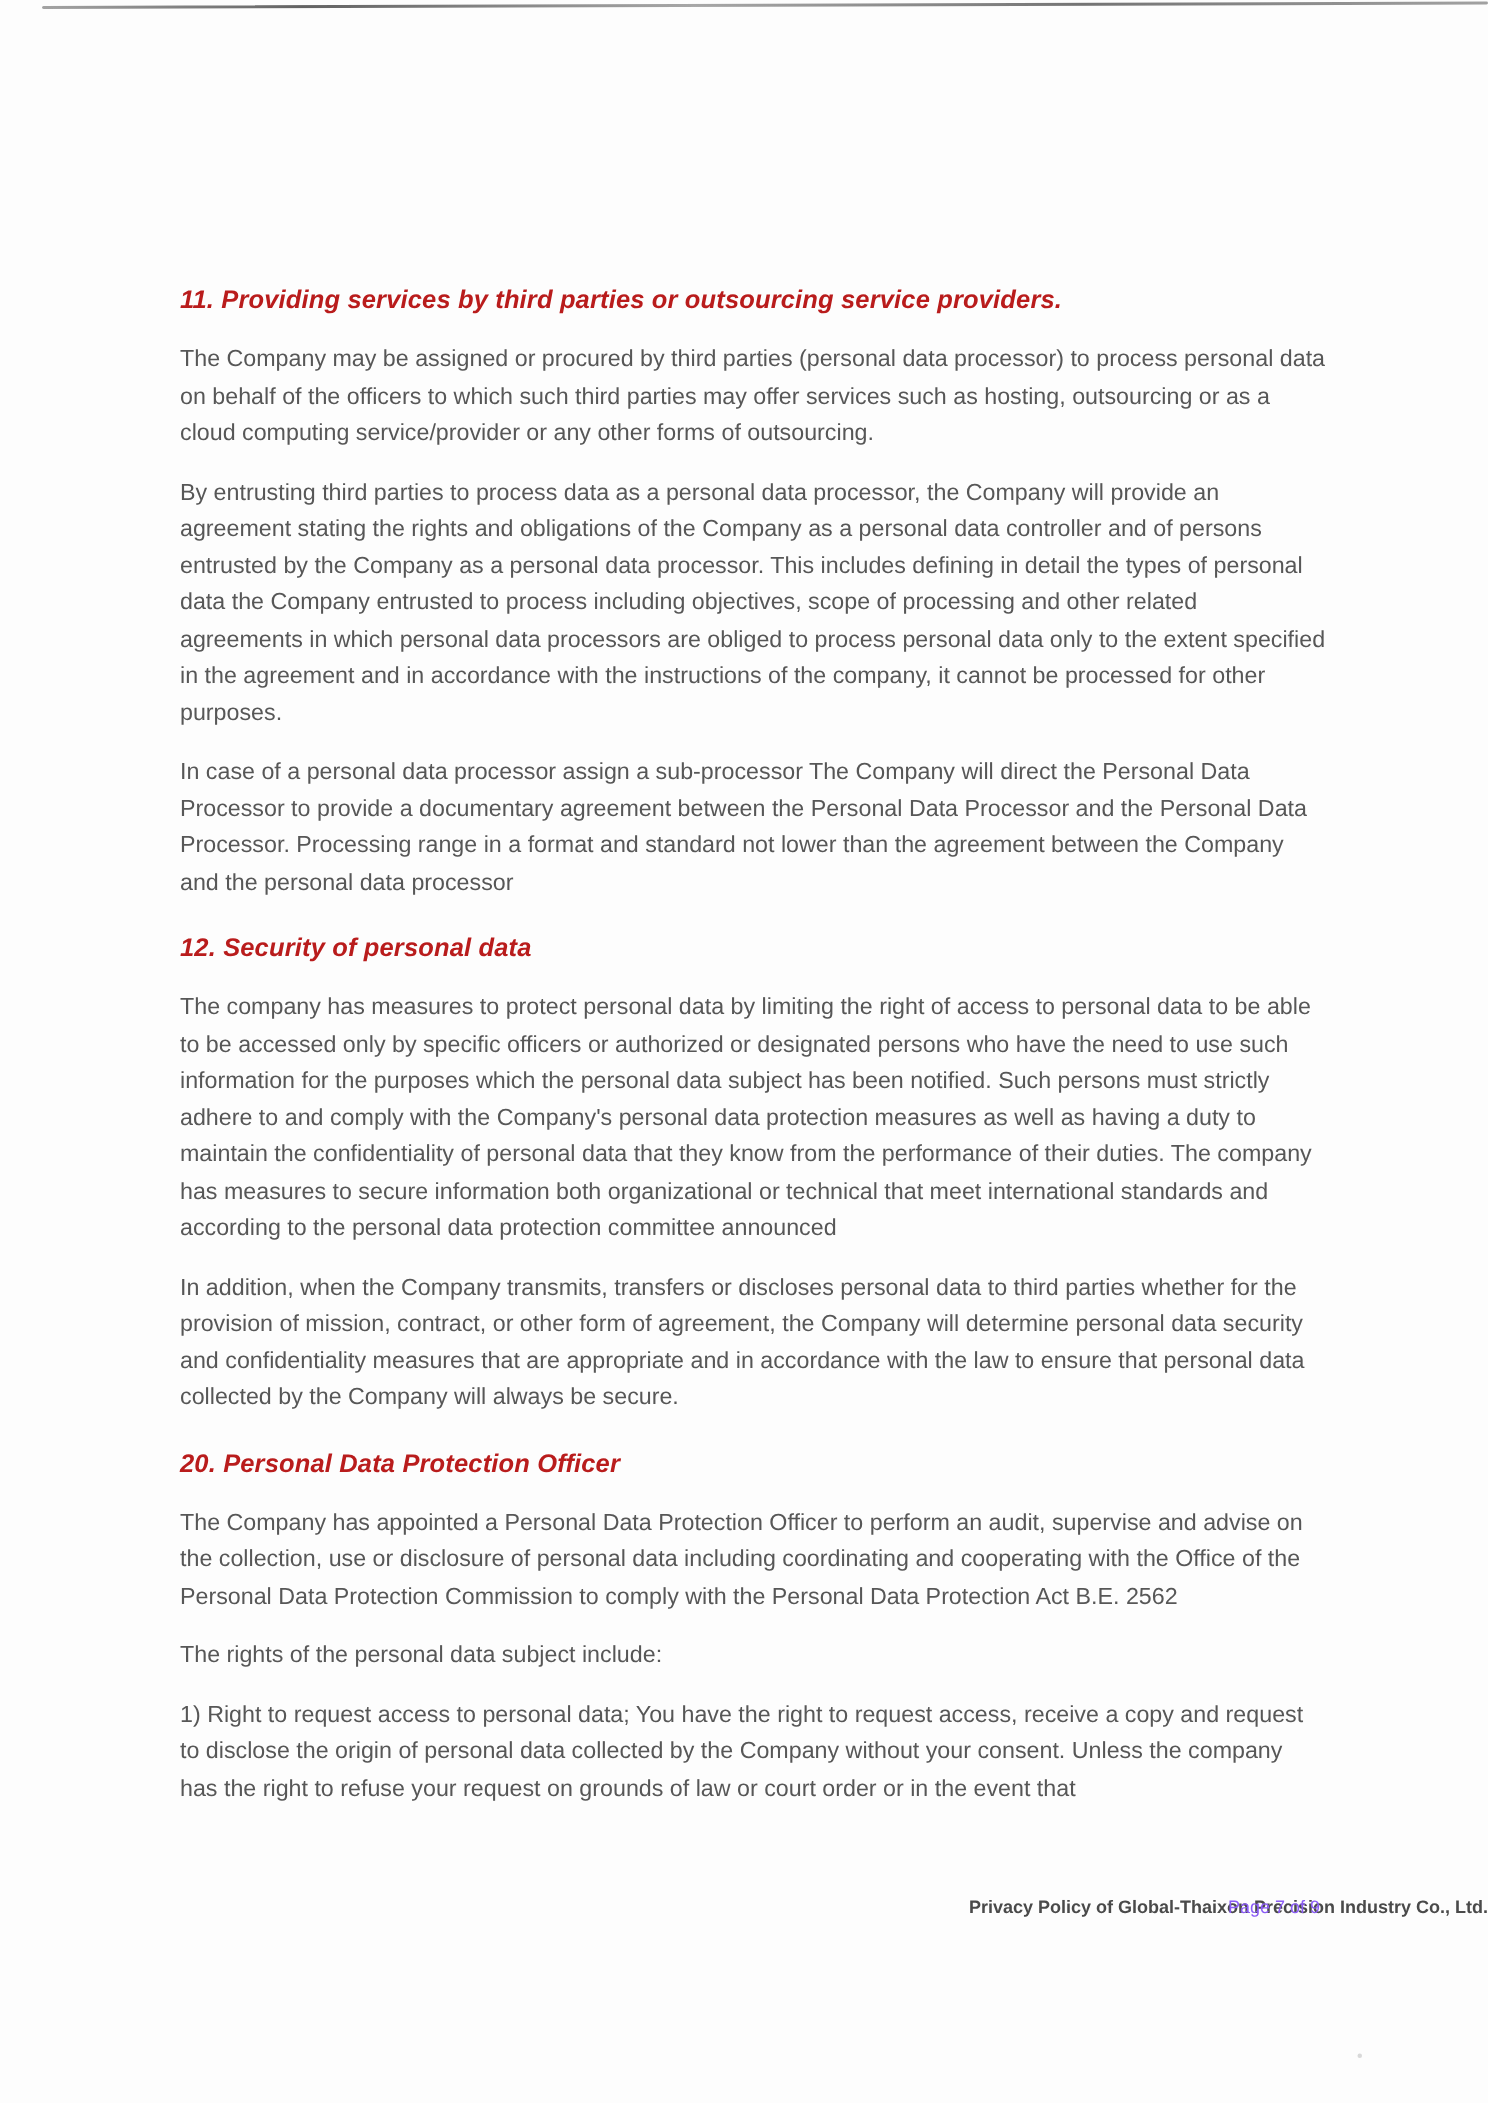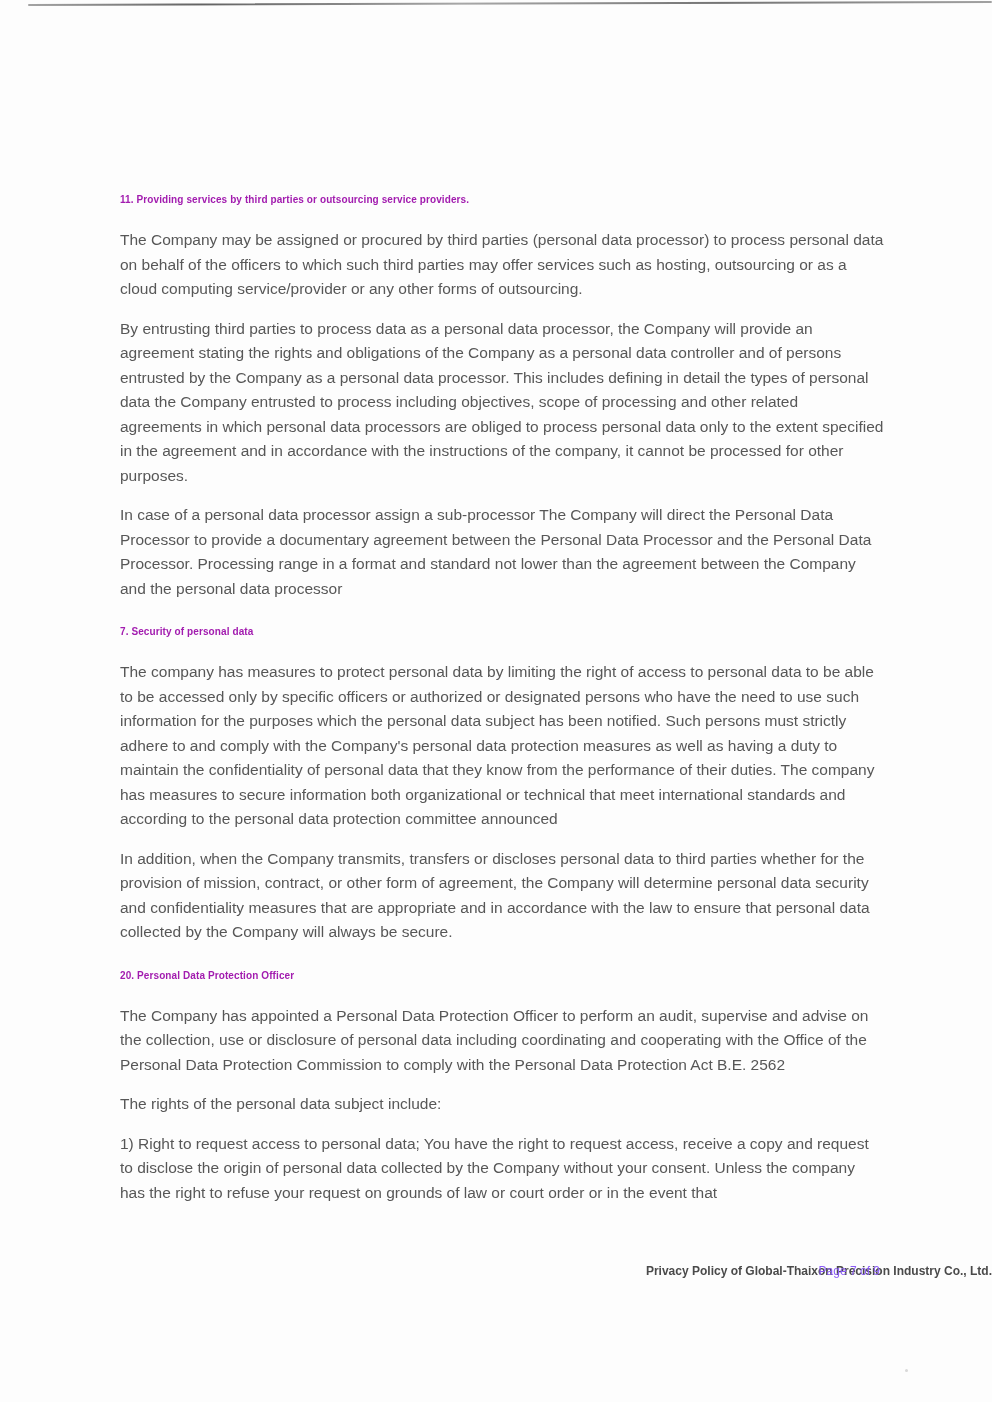--- a/index.html
+++ b/index.html
@@ -37,25 +37,26 @@
     left: 120px;
     width: 764px;
     color: #575757;
     font-size: 15.5px;
     line-height: 24.5px;
     text-align: left;
   }
   .content h2 {
     margin: 0 0 17px 0;
     padding-top: 5px;
-    font-size: 10px;
+    font-size: 17px;
     line-height: 22px;
     font-weight: 700;
-    color: #a21caf;
+    color: #b91c1c;
     letter-spacing: 0.1px;
+    font-style: italic;
   }
   .content p {
     margin: 0 0 15px 0;
   }
   .content section {
     margin-bottom: 7px;
   }
   .footer {
     position: absolute;
     top: 1263px;
@@ -93,21 +94,21 @@
   <div class="content">
 
     <section>
       <h2>11. Providing services by third parties or outsourcing service providers.</h2>
       <p>The Company may be assigned or procured by third parties (personal data processor) to process personal data on behalf of the officers to which such third parties may offer services such as hosting, outsourcing or as a cloud computing service/provider or any other forms of outsourcing.</p>
       <p>By entrusting third parties to process data as a personal data processor, the Company will provide an agreement stating the rights and obligations of the Company as a personal data controller and of persons entrusted by the Company as a personal data processor. This includes defining in detail the types of personal data the Company entrusted to process including objectives, scope of processing and other related agreements in which personal data processors are obliged to process personal data only to the extent specified in the agreement and in accordance with the instructions of the company, it cannot be processed for other purposes.</p>
       <p>In case of a personal data processor assign a sub-processor The Company will direct the Personal Data Processor to provide a documentary agreement between the Personal Data Processor and the Personal Data Processor. Processing range in a format and standard not lower than the agreement between the Company and the personal data processor</p>
     </section>
 
     <section>
-      <h2>7. Security of personal data</h2>
+      <h2>12. Security of personal data</h2>
       <p>The company has measures to protect personal data by limiting the right of access to personal data to be able to be accessed only by specific officers or authorized or designated persons who have the need to use such information for the purposes which the personal data subject has been notified. Such persons must strictly adhere to and comply with the Company's personal data protection measures as well as having a duty to maintain the confidentiality of personal data that they know from the performance of their duties. The company has measures to secure information both organizational or technical that meet international standards and according to the personal data protection committee announced</p>
       <p>In addition, when the Company transmits, transfers or discloses personal data to third parties whether for the provision of mission, contract, or other form of agreement, the Company will determine personal data security and confidentiality measures that are appropriate and in accordance with the law to ensure that personal data collected by the Company will always be secure.</p>
     </section>
 
     <section>
       <h2>20. Personal Data Protection Officer</h2>
       <p>The Company has appointed a Personal Data Protection Officer to perform an audit, supervise and advise on the collection, use or disclosure of personal data including coordinating and cooperating with the Office of the Personal Data Protection Commission to comply with the Personal Data Protection Act B.E. 2562</p>
     </section>
 
     <section>

